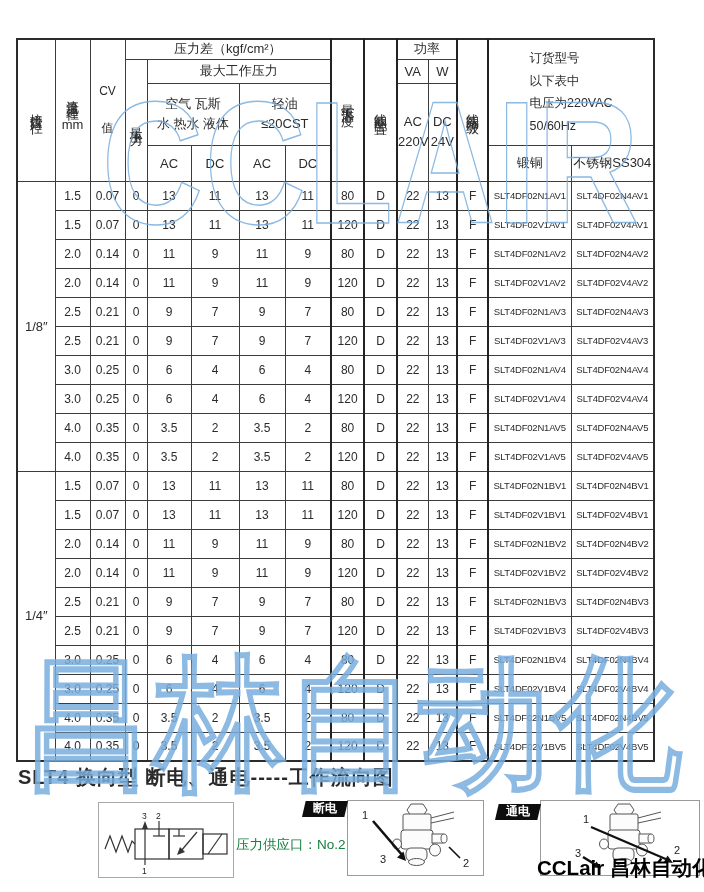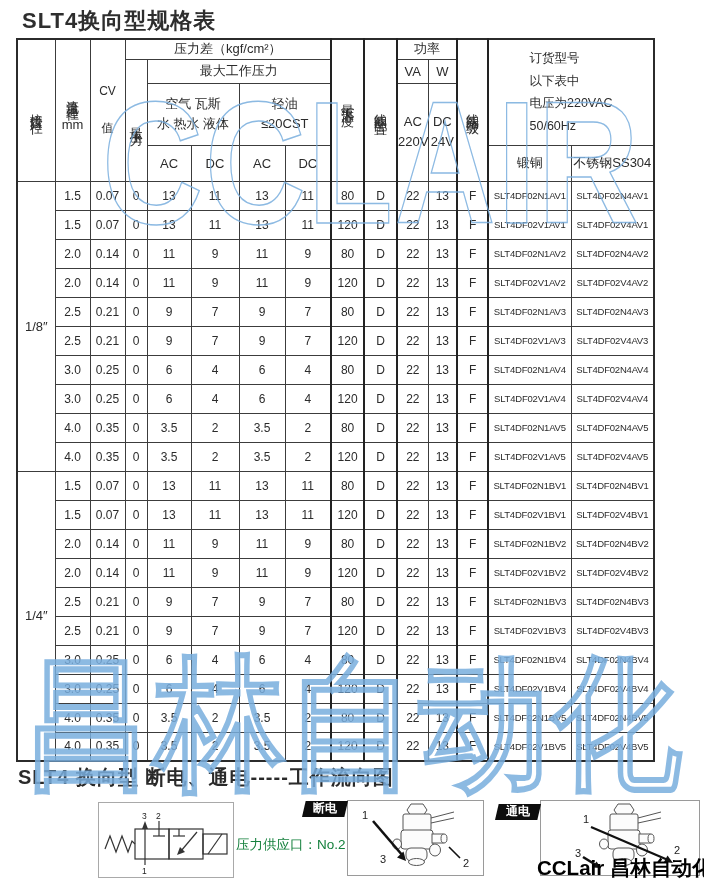--- a/index.html
+++ b/index.html
@@ -46,21 +46,20 @@
   .tab1{left:302px;top:801px;}
   .tab2{left:495px;top:804px;}
   .logo-text{position:absolute;left:537px;top:854px;font-size:20.5px;font-weight:700;color:#000;z-index:6;white-space:nowrap;}
   svg text{font-family:"Liberation Sans",sans-serif;fill:#222;}
 </style>
 </head>
 <body>
 
 <div class="page">
 
-  <div class="page-title">SLT4换向型规格表</div>
 
   <div class="wm wm-top">CCLAIR</div>
   <div class="wm wm-bottom">昌林自动化</div>
 
   <div class="tbl-wrap">
   <table>
     <colgroup>
       <col style="width:38px">
           <col style="width:35px">
           <col style="width:35px">

